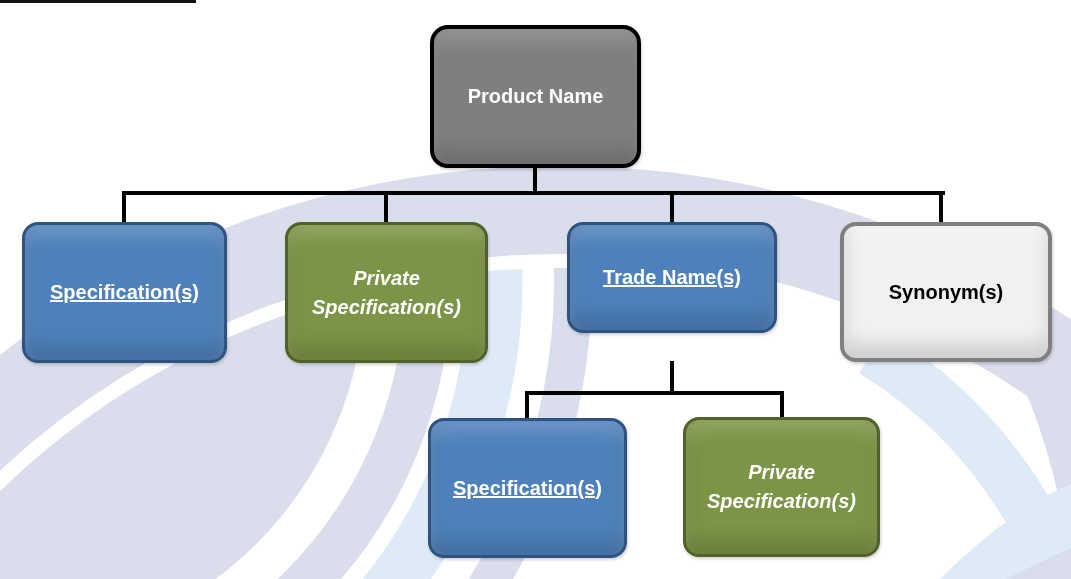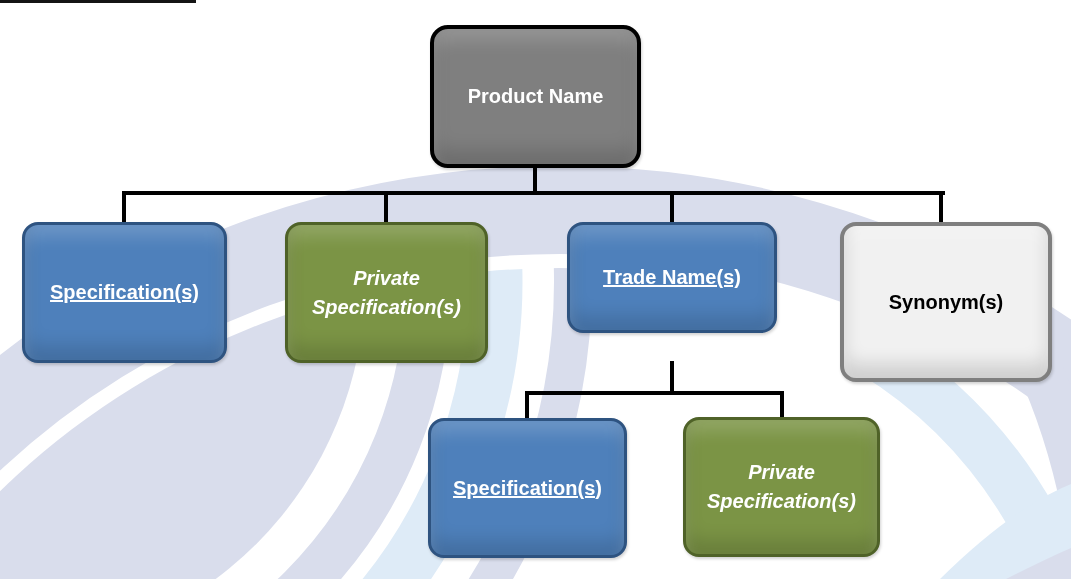--- a/index.html
+++ b/index.html
@@ -125,21 +125,21 @@
   </div>
 
   <div class="node v-green" style="left:285px; top:222px; width:203px; height:141px;">
     <span>Private Specification(s)</span>
   </div>
 
   <div class="node v-blue" style="left:567px; top:222px; width:210px; height:111px;">
     <span>Trade Name(s)</span>
   </div>
 
-  <div class="node v-light" style="left:840px; top:222px; width:212px; height:160px;">
+  <div class="node v-light" style="left:840px; top:222px; width:212px; height:140px;">
     <span>Synonym(s)</span>
   </div>
 
   <div class="node v-blue" style="left:428px; top:418px; width:199px; height:140px;">
     <span>Specification(s)</span>
   </div>
 
   <div class="node v-green" style="left:683px; top:417px; width:197px; height:140px;">
     <span>Private Specification(s)</span>
   </div>

